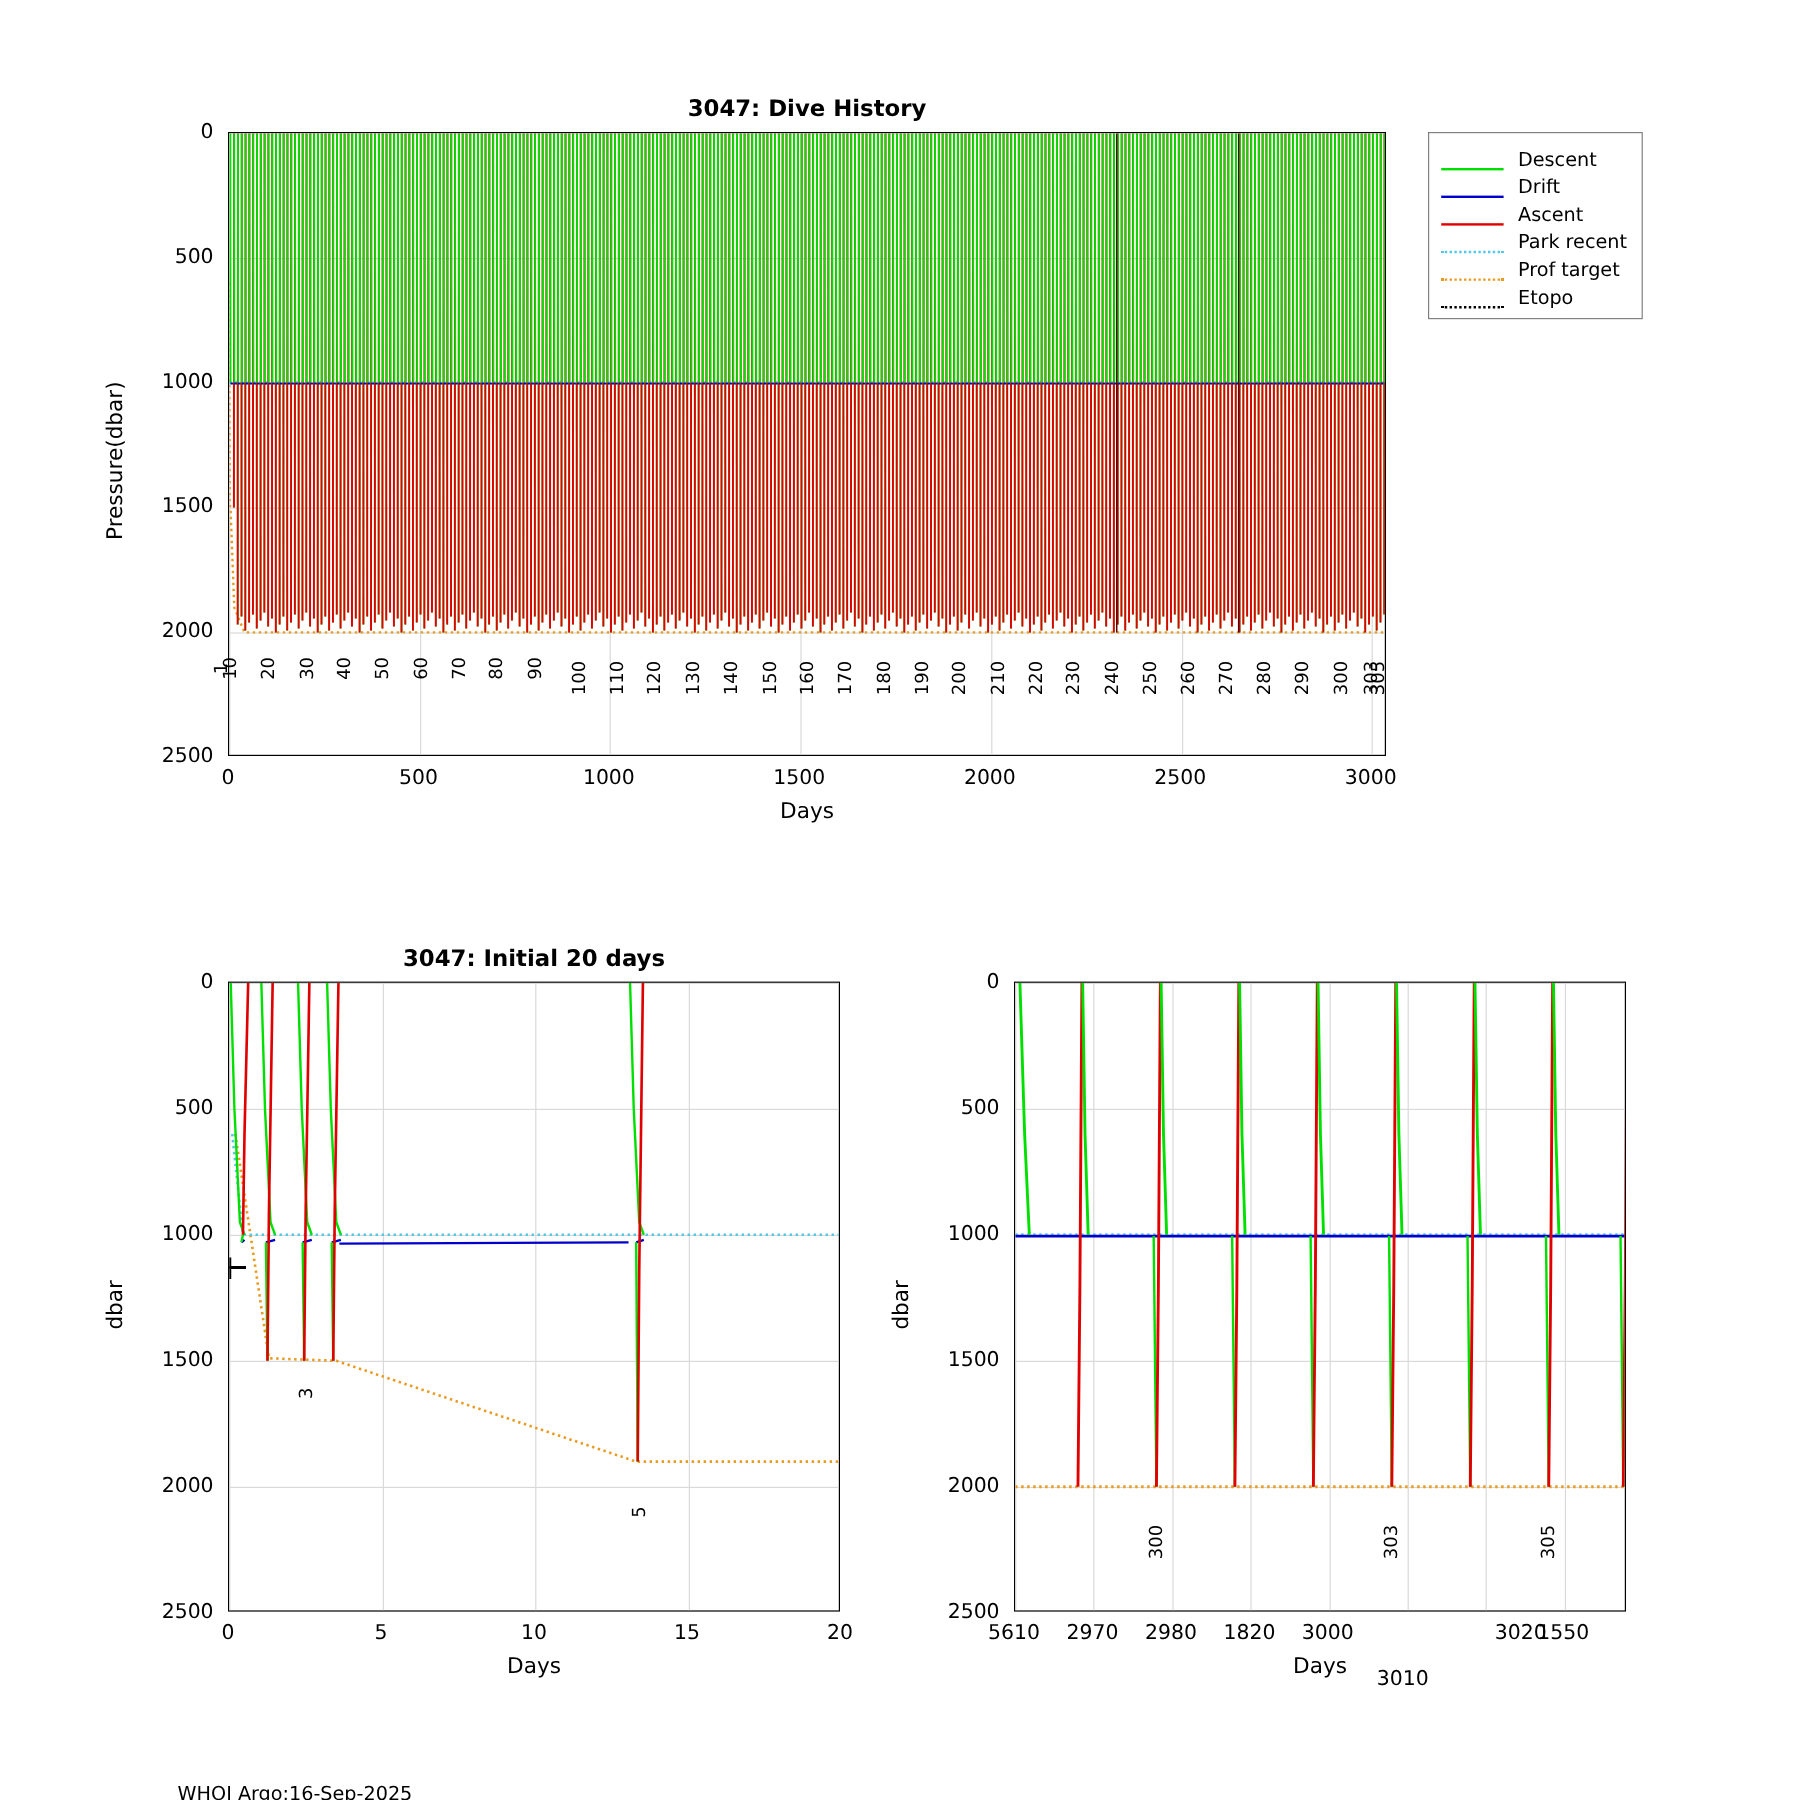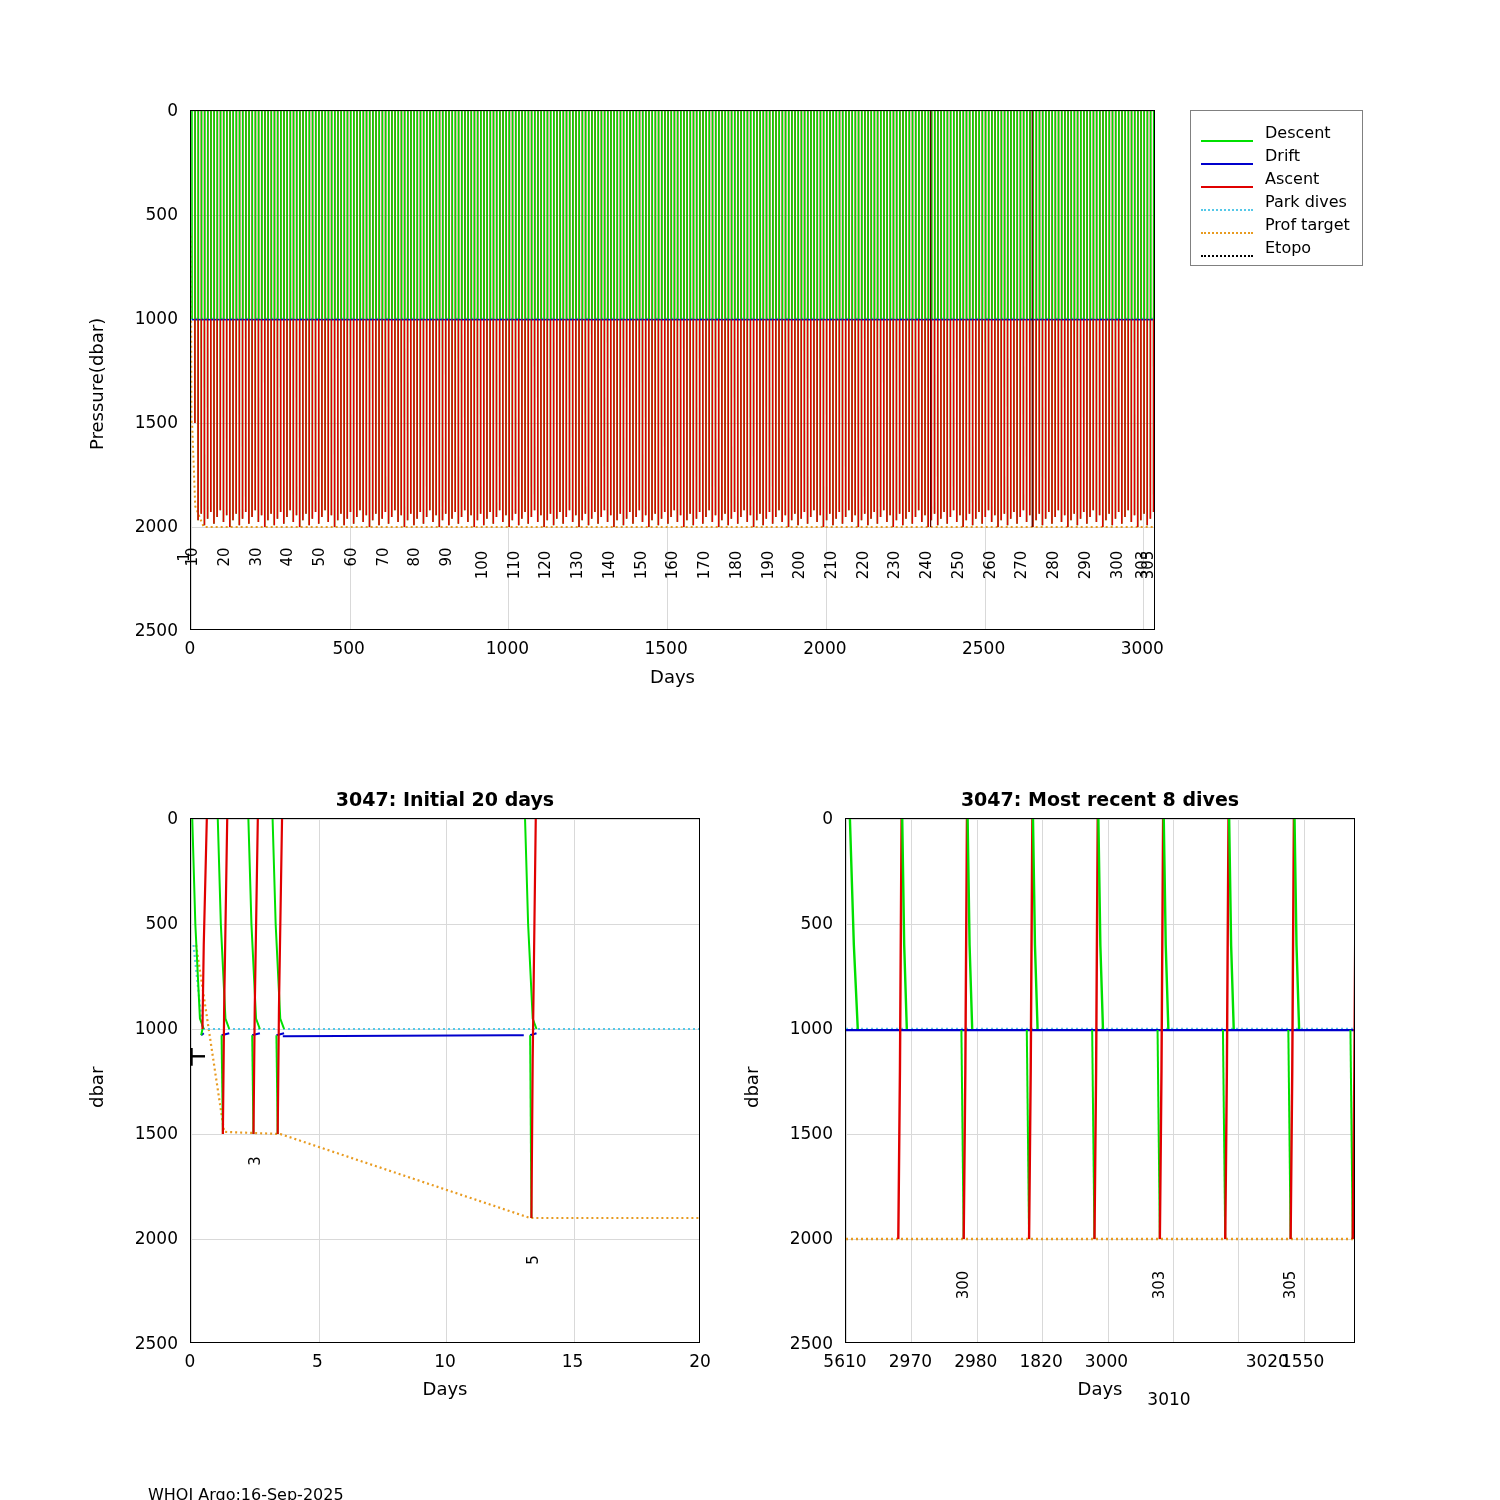--- a/index.html
+++ b/index.html
@@ -101,20 +101,21 @@
   .footer {
     position: absolute;
     font-size: 16px;
   }
   svg { display: block; }
 </style>
 </head>
 <body>
 
 <div class="panel" style="left:190px; top:110px; width:965px; height:520px;">
+  <div class="plot-title">3047: Dive History</div>
   <div class="axes" id="ax1" style="left:0; top:0; width:965px; height:520px;">
       <div class="gridline-h" style="top: 0px;"></div>
       <div class="gridline-h" style="top: 104px;"></div>
       <div class="gridline-h" style="top: 208px;"></div>
       <div class="gridline-h" style="top: 312px;"></div>
       <div class="gridline-h" style="top: 416px;"></div>
       <div class="gridline-v" style="left: 0px;"></div>
       <div class="gridline-v" style="left: 158.717px;"></div>
       <div class="gridline-v" style="left: 317.434px;"></div>
       <div class="gridline-v" style="left: 476.151px;"></div>
@@ -1411,21 +1412,21 @@
     <div class="legend-row">
       <span class="legend-swatch" style="border-top:2.5px solid #0000cc;"></span>
       <span class="legend-label">Drift</span>
     </div>
     <div class="legend-row">
       <span class="legend-swatch" style="border-top:2.5px solid #e00000;"></span>
       <span class="legend-label">Ascent</span>
     </div>
     <div class="legend-row">
       <span class="legend-swatch" style="border-top:2.5px dotted #55c8e8;"></span>
-      <span class="legend-label">Park dives</span>
+      <span class="legend-label">Park recent</span>
     </div>
     <div class="legend-row">
       <span class="legend-swatch" style="border-top:2.5px dotted #e89b20;"></span>
       <span class="legend-label">Prof target</span>
     </div>
     <div class="legend-row">
       <span class="legend-swatch" style="border-top:2.5px dotted #000000;"></span>
       <span class="legend-label">Etopo</span>
     </div>
   </div>
@@ -1492,21 +1493,20 @@
   <div class="axis-label-x" style="top:560px;">Days</div>
   <div class="axis-label-y" style="left:-104px; top:290px;">dbar</div>
 
   <div id="cyclenums2" style="position:absolute; left:0; top:0; width:510px; height:525px;">
       <div class="cycle-num" style="left: 59.75px; top: 333.9px;">3</div>
       <div class="cycle-num" style="left: 337.7px; top: 432.6px;">5</div>
     </div>
 </div>
 
 <div class="panel" style="left:845px; top:818px; width:510px; height:525px;">
-  <div class="plot-title">3047: Most recent 8 dives</div>
   <div class="axes" id="ax3" style="left:0; top:0; width:510px; height:525px;">
       <div class="gridline-h" style="top: 0px;"></div>
       <div class="gridline-h" style="top: 105px;"></div>
       <div class="gridline-h" style="top: 210px;"></div>
       <div class="gridline-h" style="top: 315px;"></div>
       <div class="gridline-h" style="top: 420px;"></div>
       <div class="gridline-v" style="left: 0px;"></div>
       <div class="gridline-v" style="left: 65.3846px;"></div>
       <div class="gridline-v" style="left: 130.769px;"></div>
       <div class="gridline-v" style="left: 196.154px;"></div>

